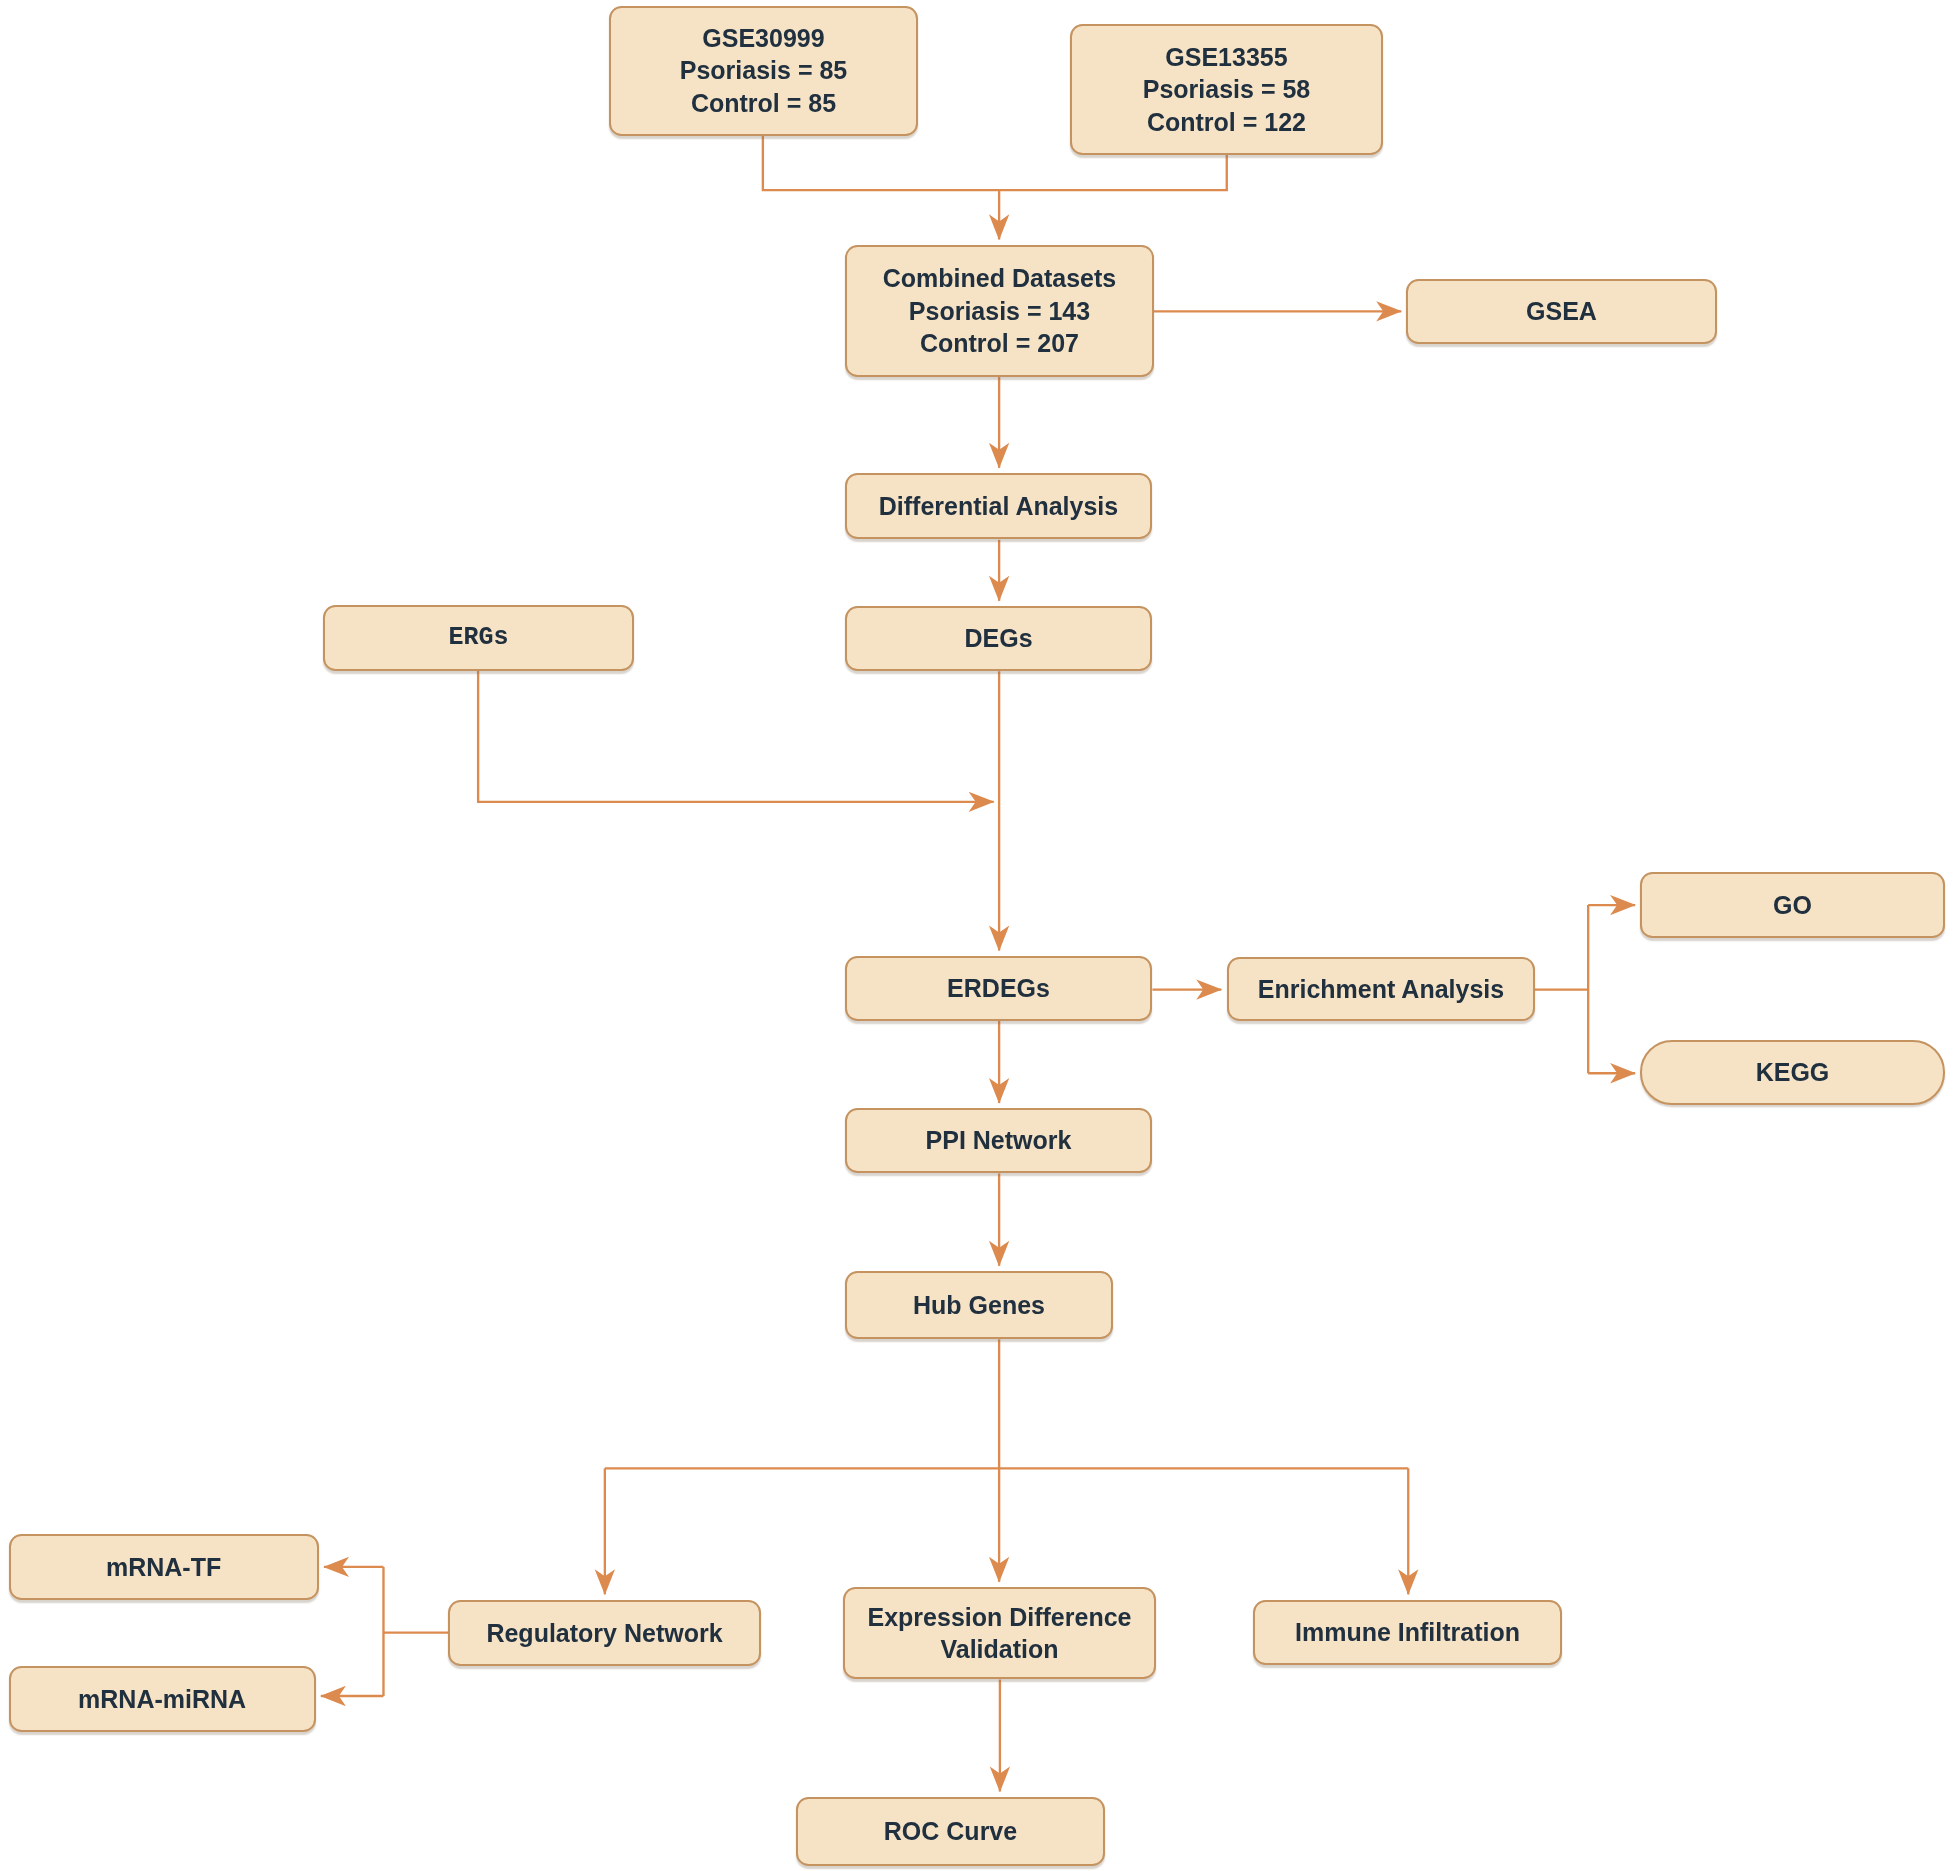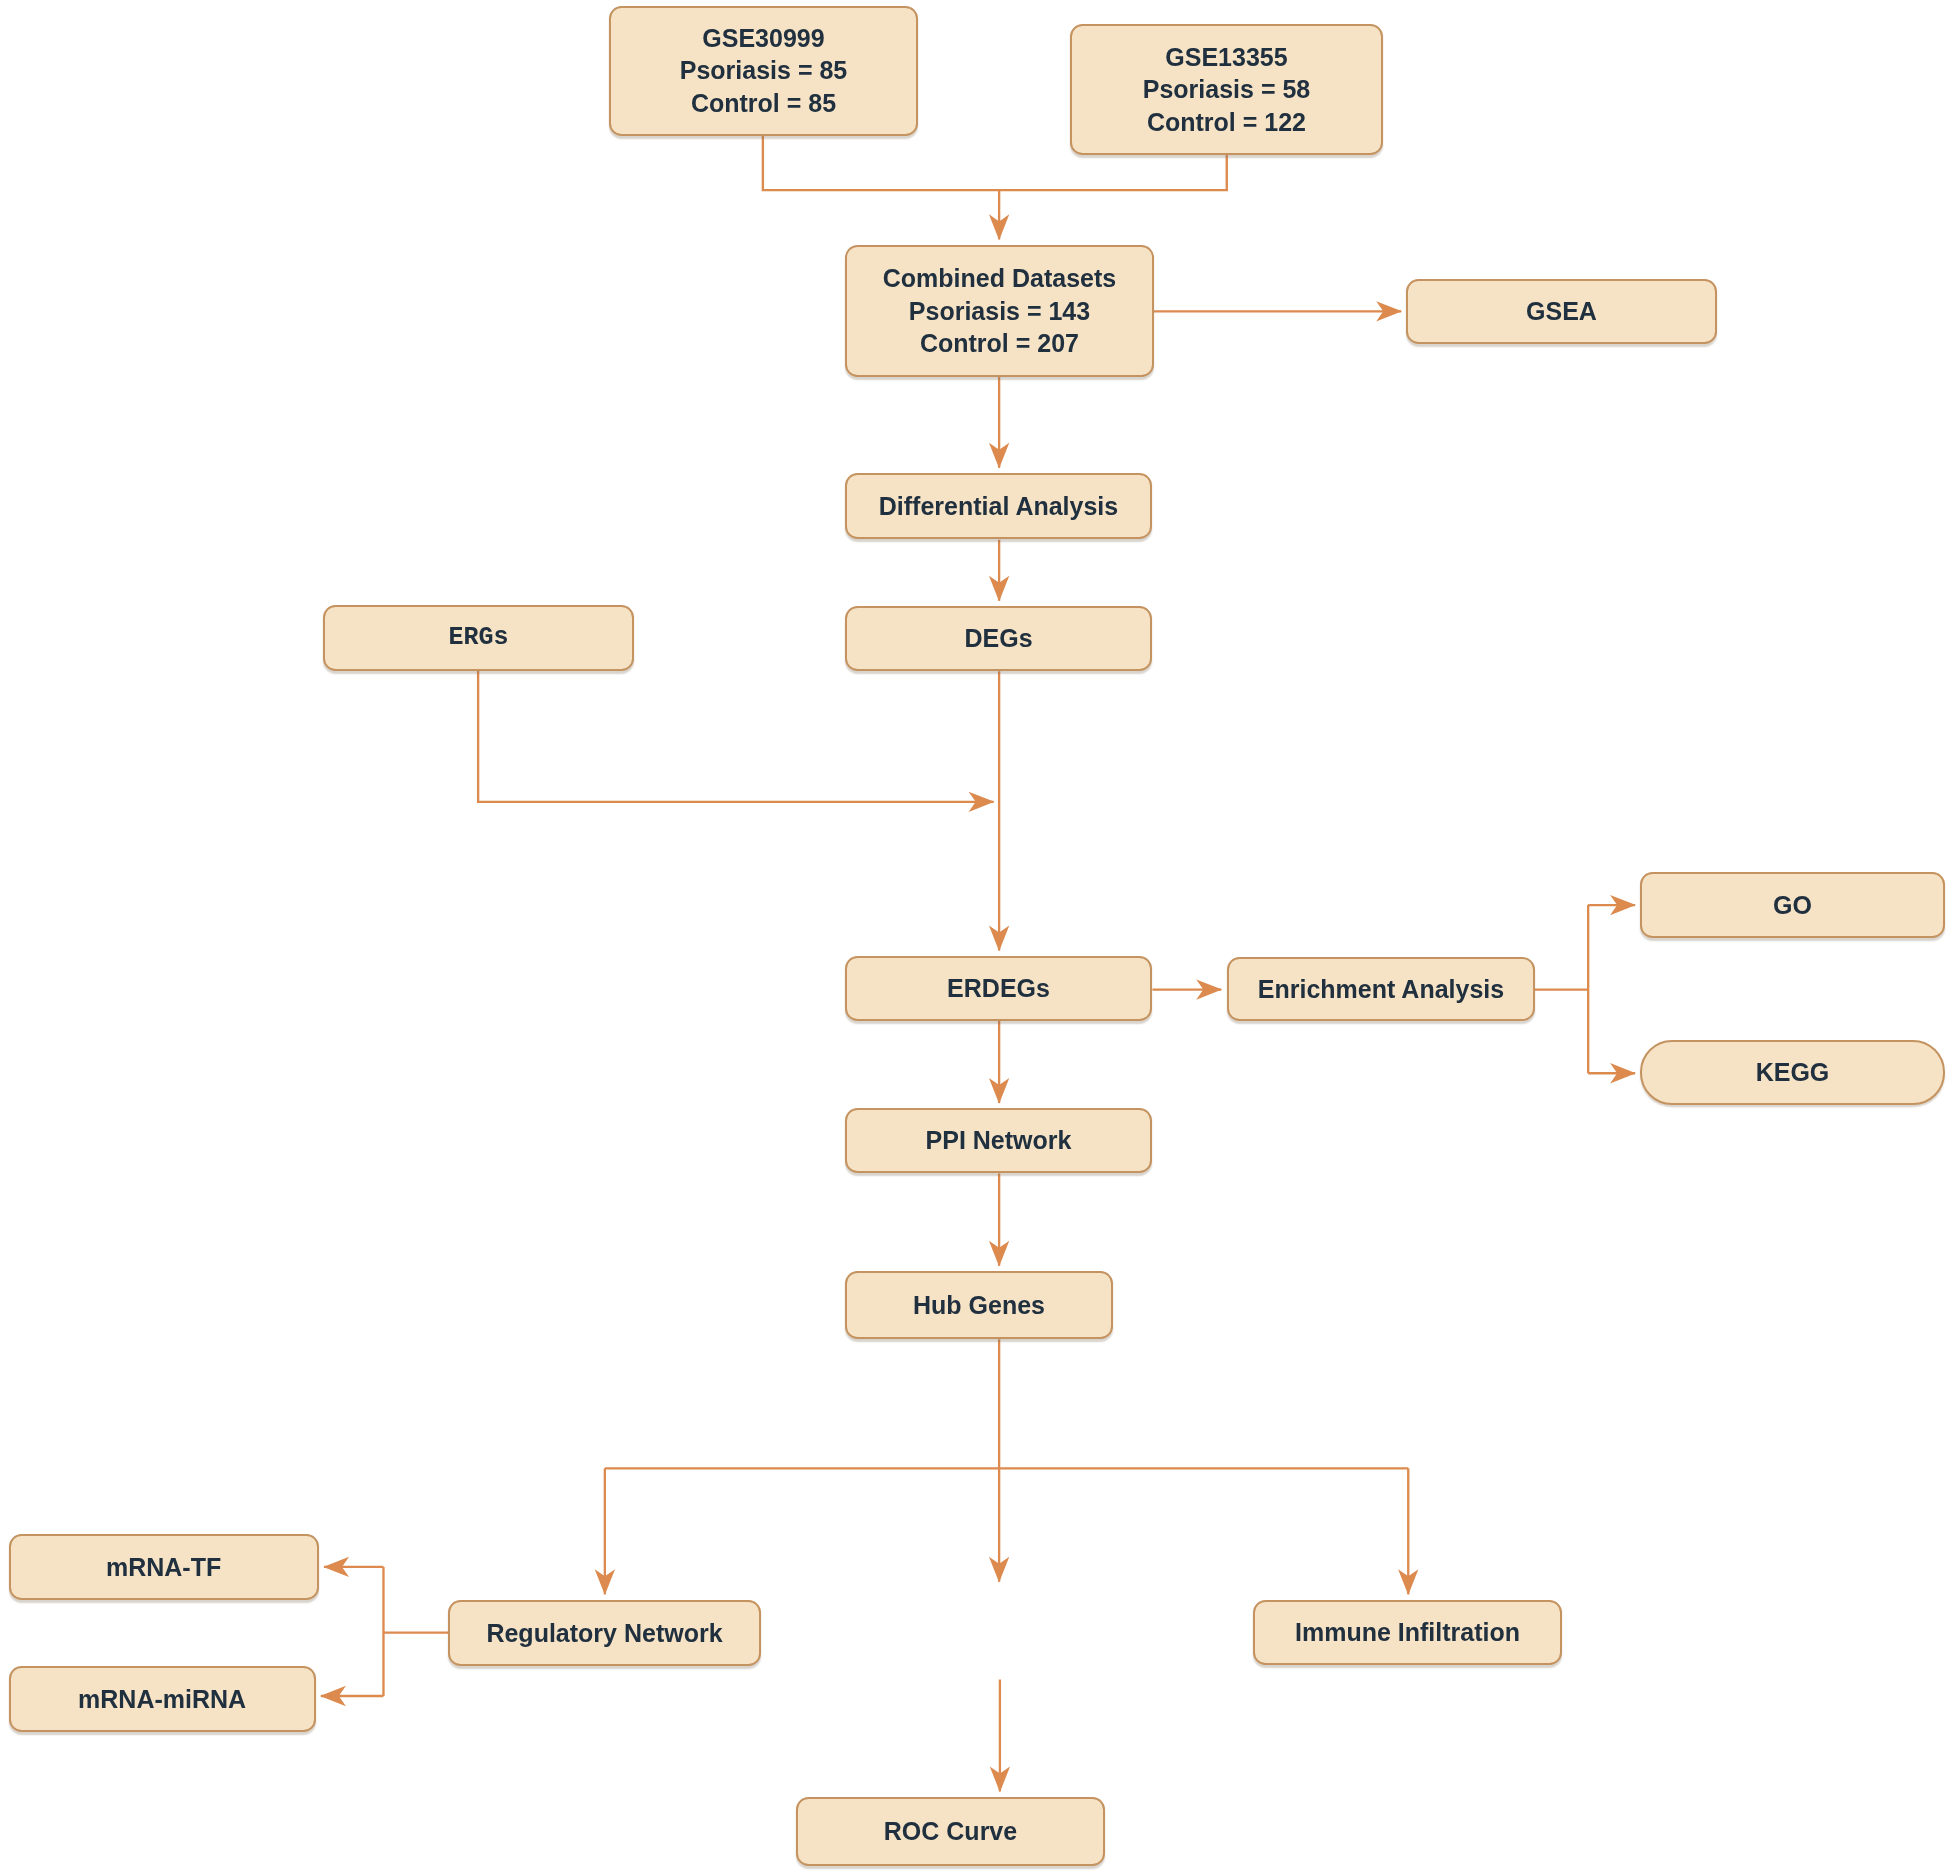--- a/index.html
+++ b/index.html
@@ -125,20 +125,24 @@
     </div>
     <div class="box" style="left: 8.6px; top: 1534px; width: 310px; height: 66px;">
       <div class="line">mRNA-TF</div>
     </div>
     <div class="box" style="left: 8.6px; top: 1666px; width: 307px; height: 66px;">
       <div class="line">mRNA-miRNA</div>
     </div>
     <div class="box" style="left: 448px; top: 1600px; width: 313px; height: 66px;">
       <div class="line">Regulatory Network</div>
     </div>
+    <div class="box" style="left: 843px; top: 1587px; width: 313px; height: 92px;">
+      <div class="line">Expression Difference</div>
+      <div class="line">Validation</div>
+    </div>
     <div class="box" style="left: 1253px; top: 1600px; width: 309px; height: 65px;">
       <div class="line">Immune Infiltration</div>
     </div>
     <div class="box" style="left: 796px; top: 1797px; width: 309px; height: 69px;">
       <div class="line">ROC Curve</div>
     </div>
   </div>
 
 
 </body></html>

